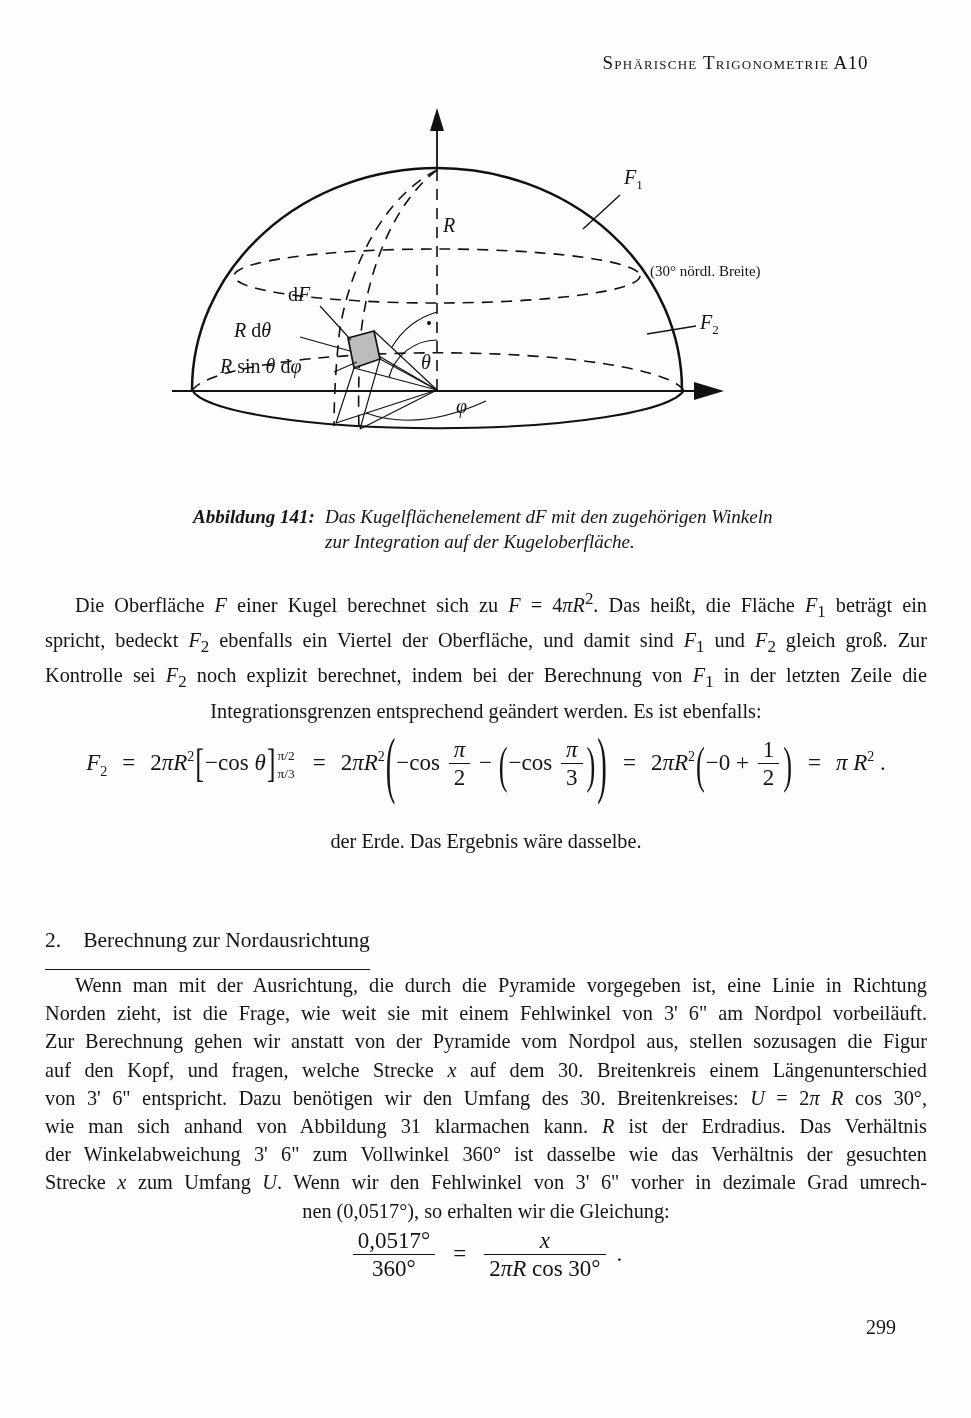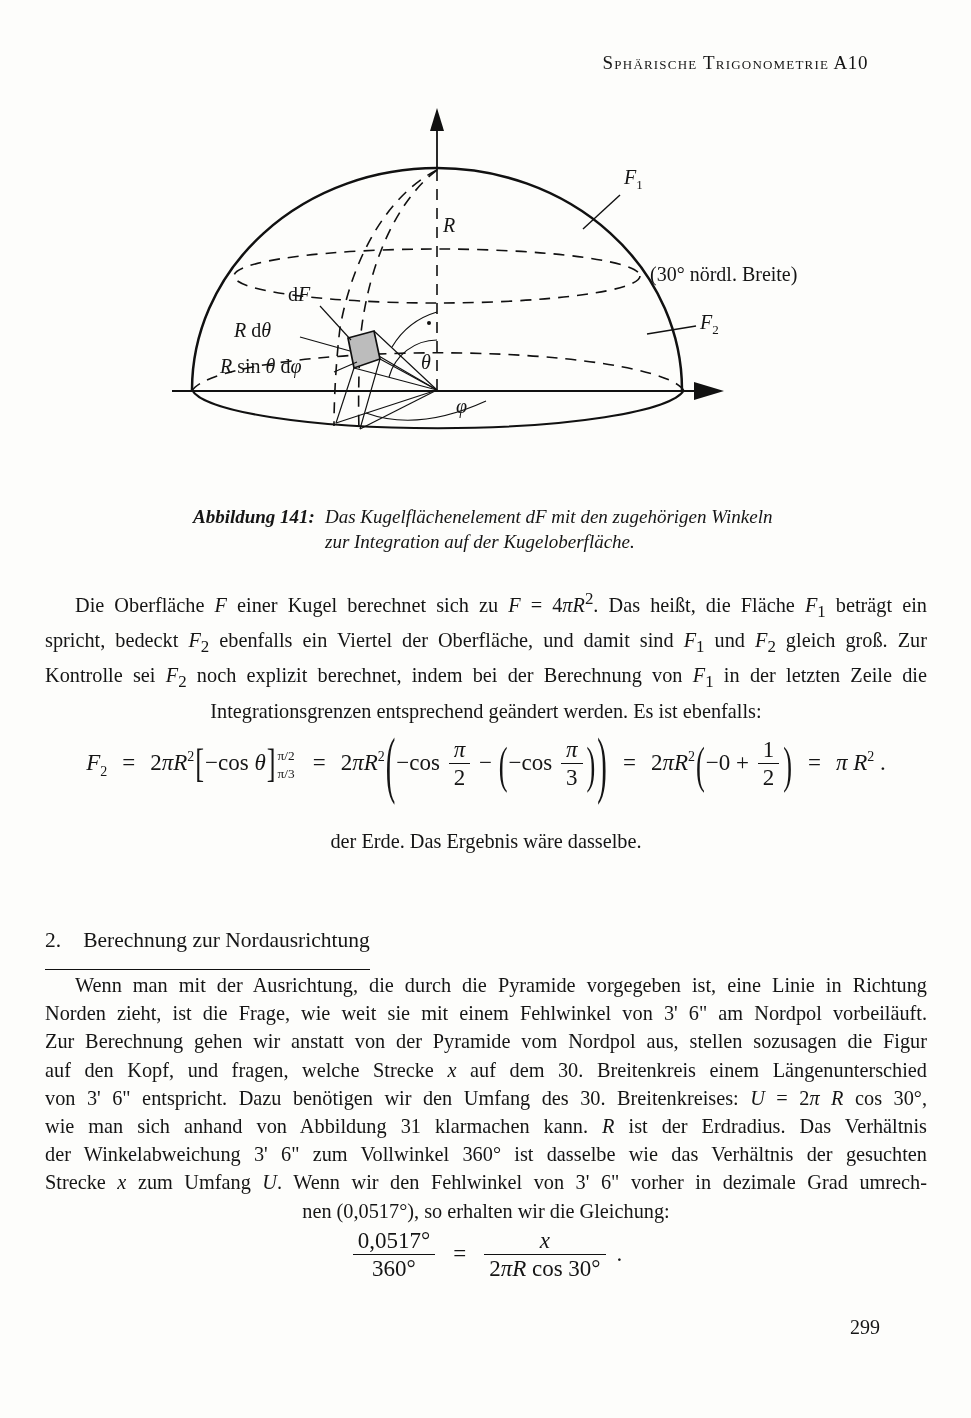--- a/index.html
+++ b/index.html
@@ -7,21 +7,21 @@
         font-family:"Liberation Serif", serif; overflow:hidden;}
   
   .pagehead{position:absolute;top:52px;right:103px;font-size:19px;letter-spacing:.6px;}
   .sc{font-variant:small-caps;letter-spacing:1.2px;}
   
   .figwrap{position:absolute;left:150px;top:100px;width:620px;height:352px;}
   .figwrap svg{position:absolute;left:0;top:0;}
   .flabel{position:absolute;font-size:20px;white-space:nowrap;}
   .flabel i{font-style:italic;}
   .flabel sub{font-size:13px;}
-  .fsmall{font-size:20px;}
+  .fsmall{font-size:15px;}
   .dash{fill:none;stroke:#111;stroke-width:1.6;stroke-dasharray:11 8;}
   .dome{fill:none;stroke:#111;stroke-width:2.5;}
   .mid{fill:none;stroke:#111;stroke-width:2;}
   .ax{stroke:#111;stroke-width:1.8;}
   .thin{stroke:#111;stroke-width:1.15;fill:none;}
   .thin2{stroke:#111;stroke-width:1.4;fill:none;}
   
   .caption{position:absolute;left:193px;top:504px;display:flex;font-size:19px;line-height:25px;}
   .caplabel{font-weight:bold;font-style:italic;width:132px;flex:none;}
   .captext{font-style:italic;}
@@ -44,21 +44,21 @@
   .frac .d{display:block;border-top:1.7px solid #111;line-height:1.25;padding:0 5px;}
   .gap{display:inline-block;width:15px;}
   .brk{display:inline-block;transform:scaleY(1.5);font-size:1.15em;vertical-align:middle;margin:0 1px;}
   .lims{display:inline-flex;flex-direction:column;justify-content:space-between;height:2.4em;
         vertical-align:middle;font-size:0.58em;line-height:1;margin:0 3px 0 1px;}
   .bp{display:inline-block;vertical-align:middle;line-height:1;margin:0 1px;}
   .bp.o{transform:scaleY(2.55);font-size:1.25em;}
   .bp.i{transform:scaleY(1.95);font-size:1.15em;}
   .enddot{margin-left:8px;}
   
-  .pagenum{position:absolute;top:1316px;right:91px;font-size:20px;text-align:right;}
+  .pagenum{position:absolute;top:1316px;right:75px;font-size:20px;text-align:right;}
 </style>
 </head>
 <body>
 
 <div id="page">
 
   <div class="pagehead">
     <span class="sc">Sphärische Trigonometrie</span>
     <span>A10</span>
   </div>

